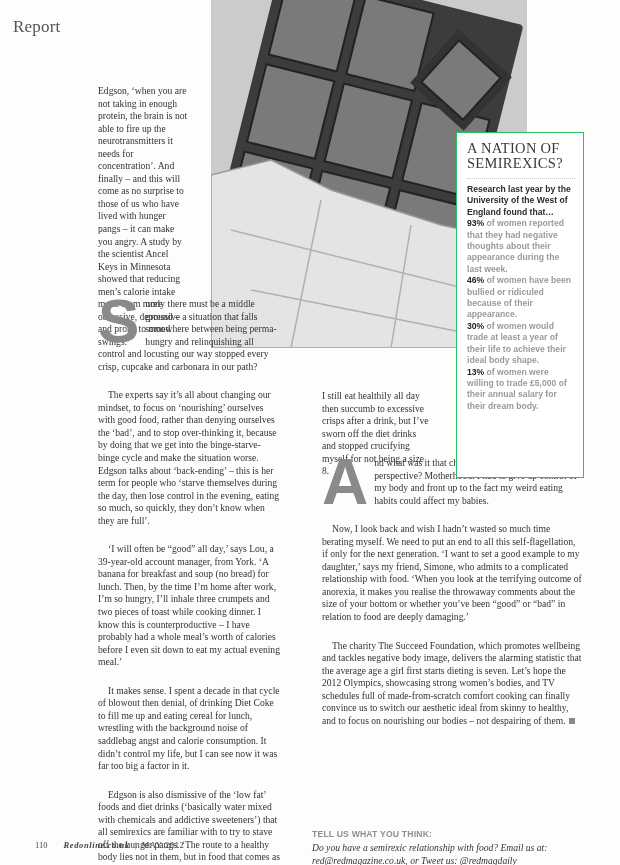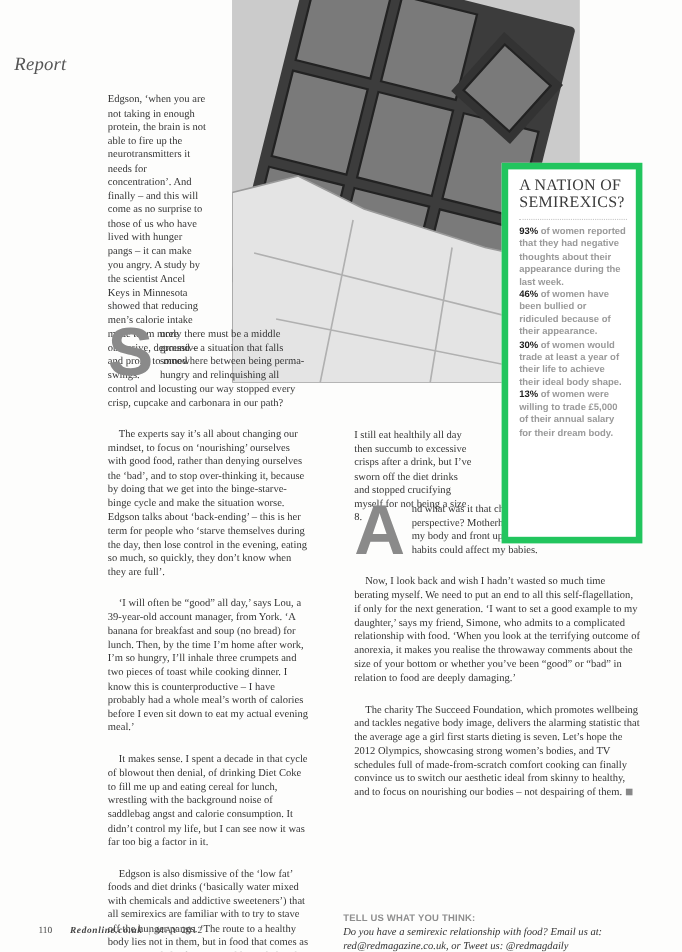--- a/index.html
+++ b/index.html
@@ -3,22 +3,22 @@
 <meta charset="utf-8">
 <style>
   html, body { margin:0; padding:0; }
   body {
     width:620px; height:865px; position:relative; overflow:hidden;
     background:#fdfdfc; color:#2e2e2e;
     font-family:"Liberation Serif", "DejaVu Serif", serif;
   }
   .section-label {
     position:absolute; left:13px; top:17px;
-    font-family:"Liberation Serif", serif; font-style:italic;
-    font-size:17px; color:#555; letter-spacing:0.2px;margin-top:32px;
+    font-family:"Liberation Serif", serif; 
+    font-size:17px; color:#555; letter-spacing:0.2px;
   }
   
   .photo {
     position:absolute; left:211px; top:0; width:316px; height:348px;
     background:#c9c9c9; overflow:hidden;
   }
   .photo svg { display:block; }
   
   .col { position:absolute; font-size:9.6px; line-height:12.55px; color:#333; }
   .col p { margin:16px; text-indent:10px; }
@@ -28,22 +28,22 @@
   .col-c { left:306px; top:374px; width:140px; }
   .col-d { left:306px; top:441px; width:292px; }
   .dropcap {
     float:left; font-family:"Liberation Sans", sans-serif; font-weight:bold;
     color:#8a8a8a; margin:0 6px 0 0; line-height:0.8;
   }
   .dropcap-s { font-size:62px; height:52px; margin-top:-2px; }
   .dropcap-a { font-size:64px; height:52px; margin-top:0px; }
   
   .sidebar {
-    position:absolute; left:456px; top:148px; width:128px; height:346px;
-    background:#fff; border:6px solid #22c55e; padding:8px 8px 0 10px;
+    position:absolute; left:456px; top:132px; width:128px; height:346px;
+    background:#fff; border:1px solid #22c55e; padding:8px 8px 0 10px;
     box-sizing:border-box;
   }
   .sidebar h2 {
     margin:0; font-family:"Liberation Serif", serif; font-weight:normal;
     font-size:14.5px; line-height:15px; color:#3a3a3a; letter-spacing:0.3px;
   }
   .sidebar .rule { border-top:1px dotted #c8c8c8; margin:7px 0 5px 0; }
   .sidebar .body {
     font-family:"Liberation Sans", sans-serif; font-size:8.6px; line-height:11.4px;
     color:#9a9a9a; font-weight:bold;
@@ -120,20 +120,21 @@
 <div class="col col-d">
   <p class="noindent"><span class="dropcap dropcap-a">A</span><span>nd what was it that changed such an ingrained perspective? Motherhood. I had to give up control of my body and front up to the fact my weird eating habits could affect my babies.</span></p>
   <p>Now, I look back and wish I hadn’t wasted so much time berating myself. We need to put an end to all this self-flagellation, if only for the next generation. ‘I want to set a good example to my daughter,’ says my friend, Simone, who admits to a complicated relationship with food. ‘When you look at the terrifying outcome of anorexia, it makes you realise the throwaway comments about the size of your bottom or whether you’ve been “good” or “bad” in relation to food are deeply damaging.’</p>
   <p><span>The charity The Succeed Foundation, which promotes wellbeing and tackles negative body image, delivers the alarming statistic that the average age a girl first starts dieting is seven. Let’s hope the 2012 Olympics, showcasing strong women’s bodies, and TV schedules full of made-from-scratch comfort cooking can finally convince us to switch our aesthetic ideal from skinny to healthy, and to focus on nourishing our bodies – not despairing of them.</span><span class="end-mark"></span></p>
 </div>
 
 <div class="sidebar">
   <h2>A NATION OF SEMIREXICS?</h2>
   <div class="rule"></div>
   <div class="body">
+    <div class="intro">Research last year by the University of the West of England found that…</div>
     <div><span class="stat">93%</span><span> of women reported that they had negative thoughts about their appearance during the last week.</span></div>
     <div><span class="stat">46%</span><span> of women have been bullied or ridiculed because of their appearance.</span></div>
     <div><span class="stat">30%</span><span> of women would trade at least a year of their life to achieve their ideal body shape.</span></div>
     <div><span class="stat">13%</span><span> of women were willing to trade £5,000 of their annual salary for their dream body.</span></div>
   </div>
 </div>
 
 <div class="feedback">
   <div class="head">TELL US WHAT YOU THINK:</div>
   <div class="text">Do you have a semirexic relationship with food? Email us at: red@redmagazine.co.uk, or Tweet us: @redmagdaily</div>

